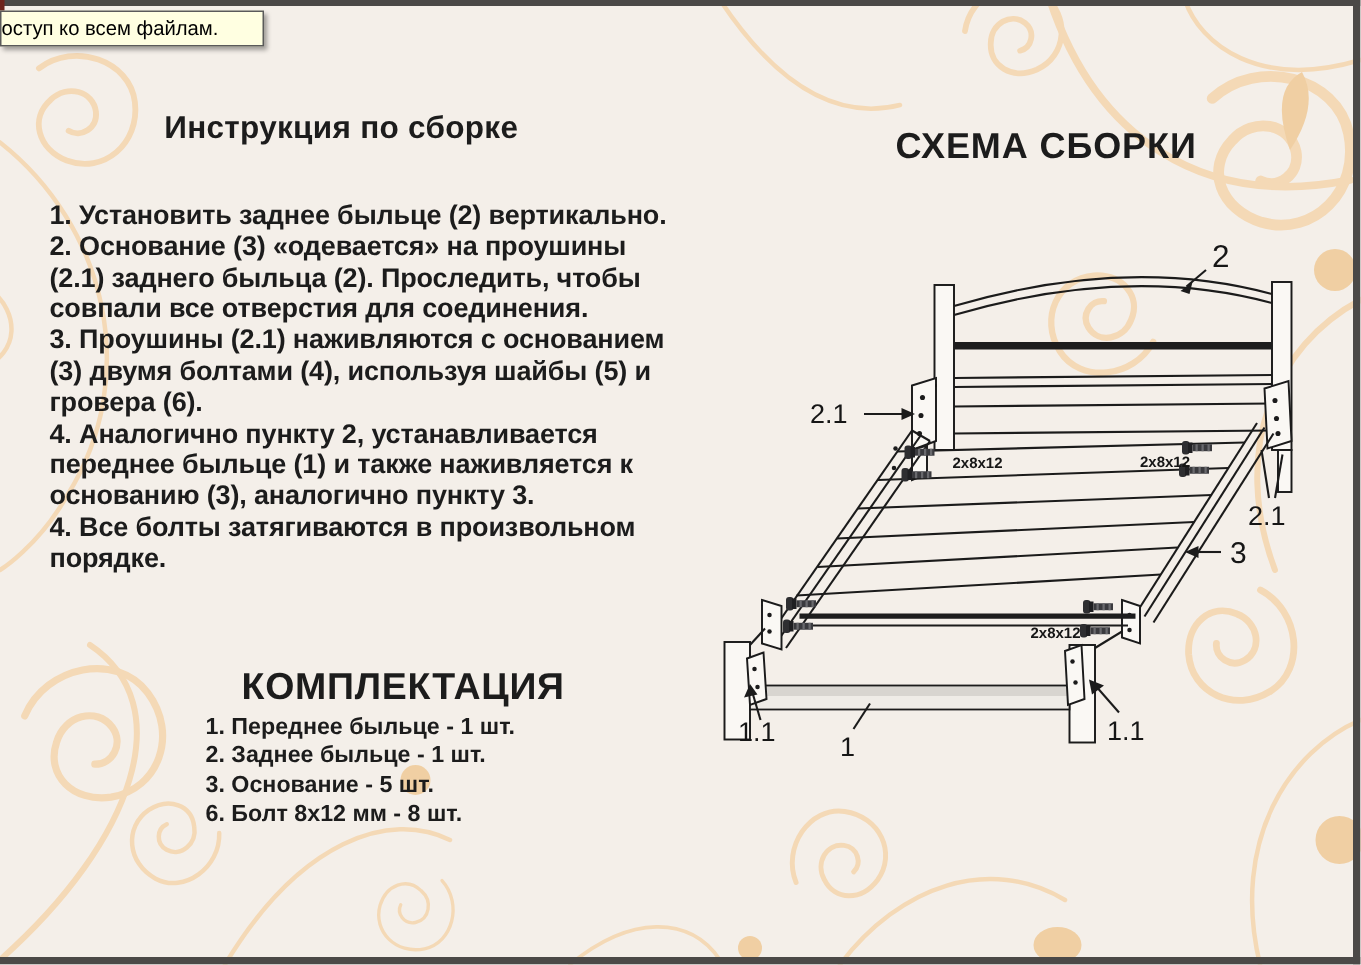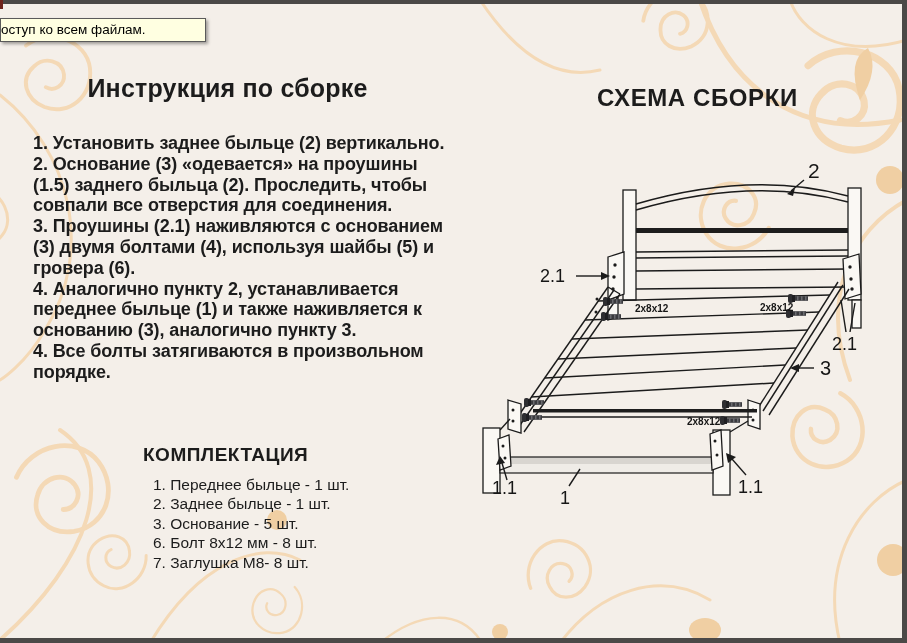--- a/index.html
+++ b/index.html
@@ -7,40 +7,40 @@
     position:relative; width:907px; height:643px; overflow:hidden;
     background:#f4efe9; font-family:"Liberation Sans", sans-serif; color:#1c1c1c;
   }
   .ornament{position:absolute; inset:0; z-index:0;}
   .bar{position:absolute; background:#4b4947; z-index:5;}
   .bar-top{left:0; top:0; width:907px; height:4px;}
   .bar-bottom{left:0; top:638px; width:907px; height:5px;}
   .bar-right{top:0; left:902px; width:5px; height:643px;}
   .edge-accent{position:absolute; left:0; top:0; width:3px; height:9px; background:#6e241c; z-index:6;}
   .tooltip{
-    position:absolute; left:0; top:7px; width:206px; height:24px; z-index:7;
+    position:absolute; left:0; top:7px; width:176px; height:24px; z-index:7;
     background:#ffffe1; border:1px solid #5a5a5a; box-sizing:border-box;
     box-shadow:2px 2px 3px rgba(0,0,0,.35);
-    font-size:13.5px; line-height:22px; color:#000; white-space:nowrap; overflow:hidden;margin-top:11px;
+    font-size:13.5px; line-height:22px; color:#000; white-space:nowrap; overflow:hidden;
   }
   .title-main{
     position:absolute; left:30px; top:74px; width:395px; z-index:2;
-    font-size:25px; font-weight:bold; text-align:center; letter-spacing:.2px;
+    font-size:21px; font-weight:bold; text-align:center; letter-spacing:.2px;
   }
   .steps{
     position:absolute; left:33px; top:133px; width:424px; z-index:2;
     font-size:18px; font-weight:bold; line-height:20.8px; letter-spacing:-0.1px;
   }
   .equip-title{
-    position:absolute; left:143px; top:444px; z-index:2;
-    font-size:19px; font-weight:bold; letter-spacing:.5px;
+    position:absolute; left:161px; top:444px; z-index:2;
+    font-size:25px; font-weight:bold; letter-spacing:.5px;
   }
   .equip-items{
-    position:absolute; left:153px; top:475px; width:300px; z-index:2;
-    font-size:15.5px; font-weight:normal; line-height:19.4px;
+    position:absolute; left:137px; top:475px; width:300px; z-index:2;
+    font-size:15.5px; font-weight:bold; line-height:19.4px;
   }
   .title-scheme{
     position:absolute; left:597px; top:84px; z-index:2;
     font-size:24px; font-weight:bold; letter-spacing:.6px;
   }
   .diagram{position:absolute; left:452px; top:142px; z-index:2;}
   .d-stroke{stroke:#1b1b1b; fill:none; stroke-width:1.4;}
   .d-fill{fill:#faf8f4; stroke:#1b1b1b; stroke-width:1.3;}
   .d-label{font-family:"Liberation Sans",sans-serif; fill:#161616;}
 </style>
@@ -91,33 +91,32 @@
   <div class="edge-accent"></div>
 
   <div class="tooltip">
     <span>оступ ко всем файлам.</span>
   </div>
 
   <div class="title-main">Инструкция по сборке</div>
 
   <div class="steps">
     <div>1. Установить заднее быльце (2) вертикально.</div>
-    <div>2. Основание (3) «одевается» на проушины (1.5) заднего быльца (2). Проследить, чтобы совпали все отверстия для соединения.</div>
+    <div>2. Основание (3) «одевается» на проушины (2.1) заднего быльца (2). Проследить, чтобы совпали все отверстия для соединения.</div>
     <div>3. Проушины (2.1) наживляются с основанием (3) двумя болтами (4), используя шайбы (5) и гровера (6).</div>
     <div>4. Аналогично пункту 2, устанавливается переднее быльце (1) и также наживляется к основанию (3), аналогично пункту 3.</div>
     <div>4. Все болты затягиваются в произвольном порядке.</div>
   </div>
 
   <div class="equip-title">КОМПЛЕКТАЦИЯ</div>
   <div class="equip-items">
     <div>1. Переднее быльце - 1 шт.</div>
     <div>2. Заднее быльце - 1 шт.</div>
     <div>3. Основание - 5 шт.</div>
     <div>6. Болт 8х12 мм - 8 шт.</div>
-    <div>7. Заглушка М8- 8 шт.</div>
   </div>
 
   <div class="title-scheme">СХЕМА СБОРКИ</div>
 
   <svg class="diagram" width="455" height="395" viewBox="0 0 455 395">
     <defs>
       <g id="bolt">
         <rect x="0" y="0" width="5" height="9" rx="2" fill="#2e2e31"></rect>
         <rect x="4" y="1" width="3" height="7" fill="#1f1f22"></rect>
         <rect x="7" y="2.2" width="13" height="4.6" fill="#3a3a3e"></rect>

